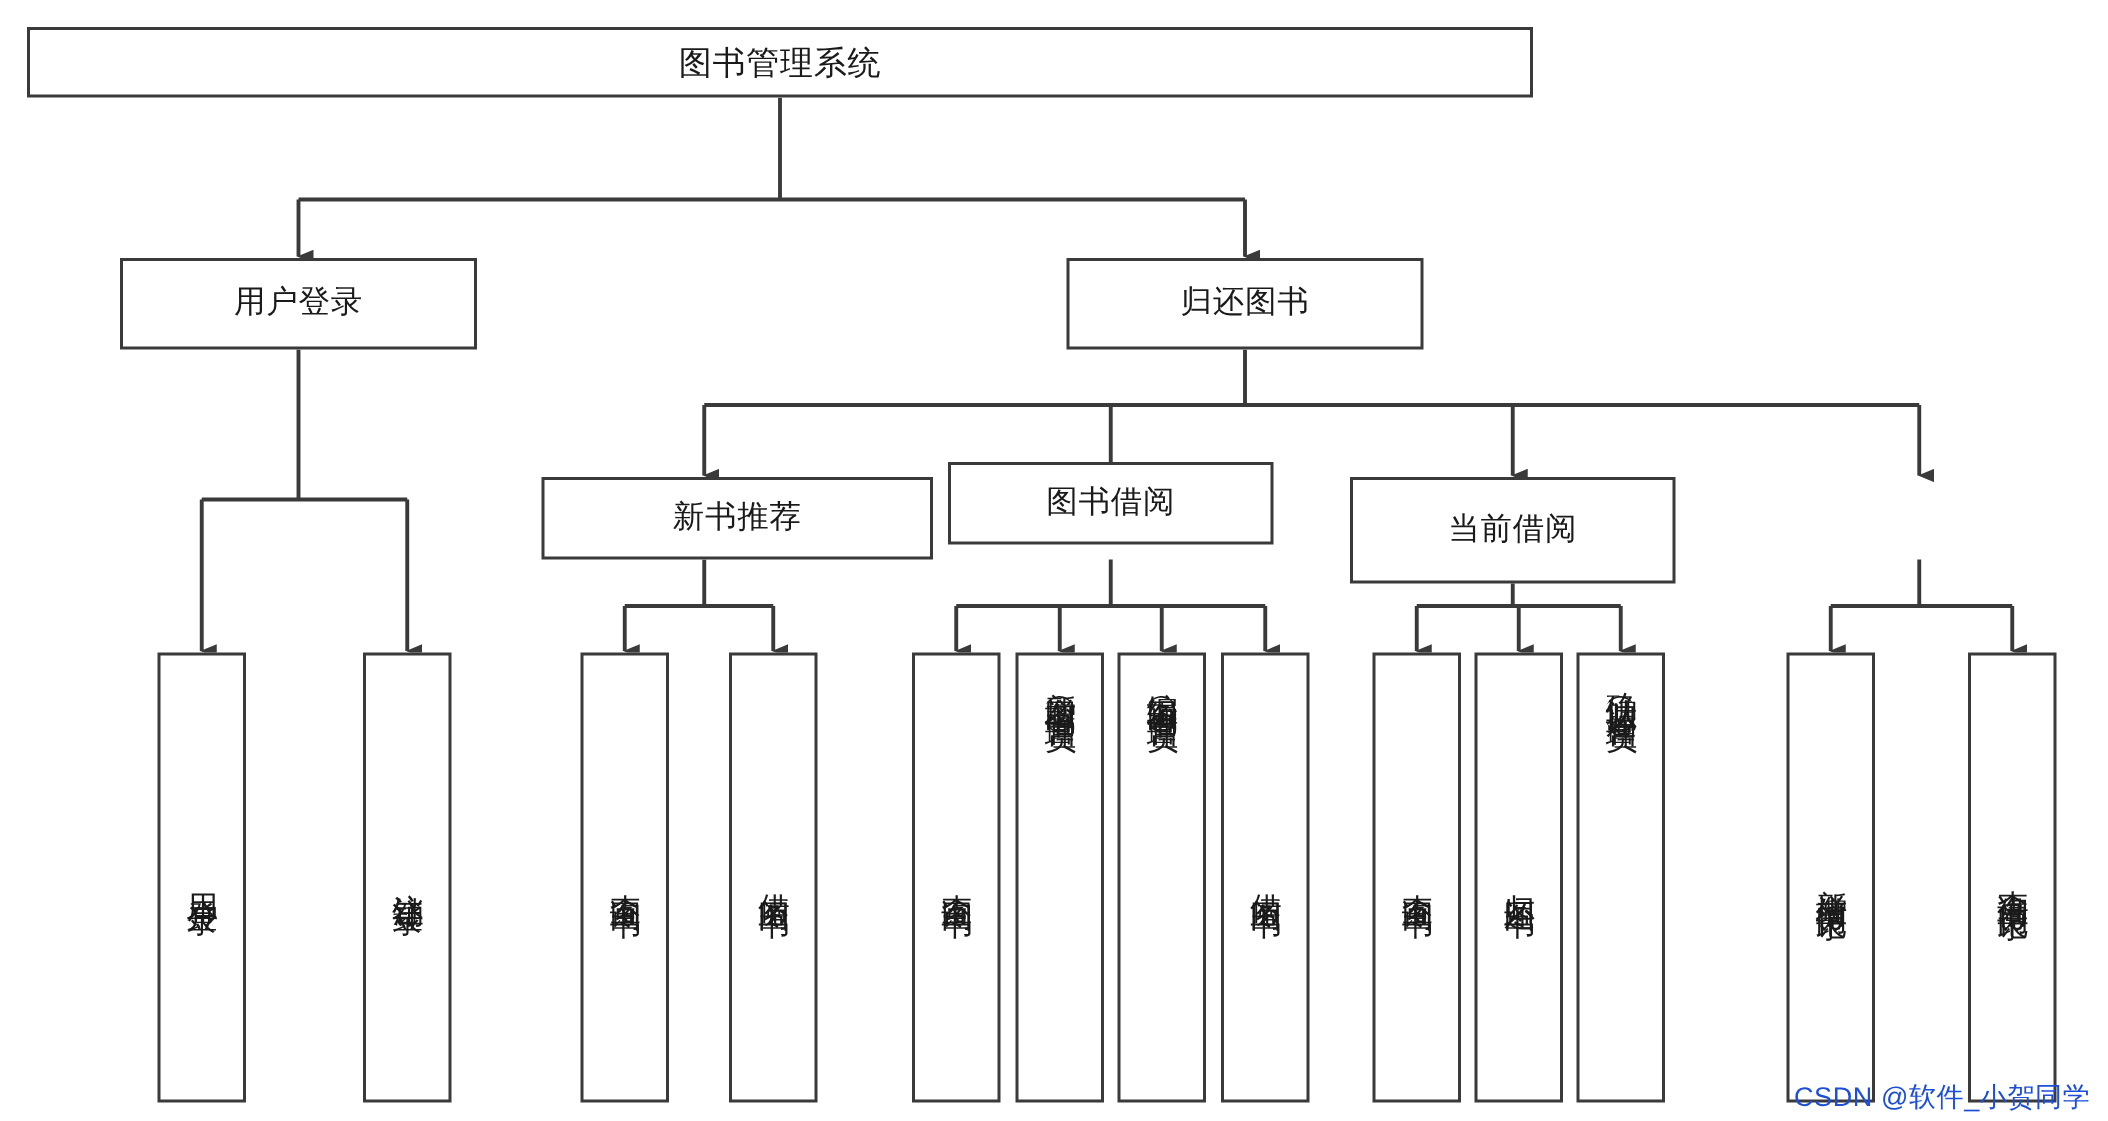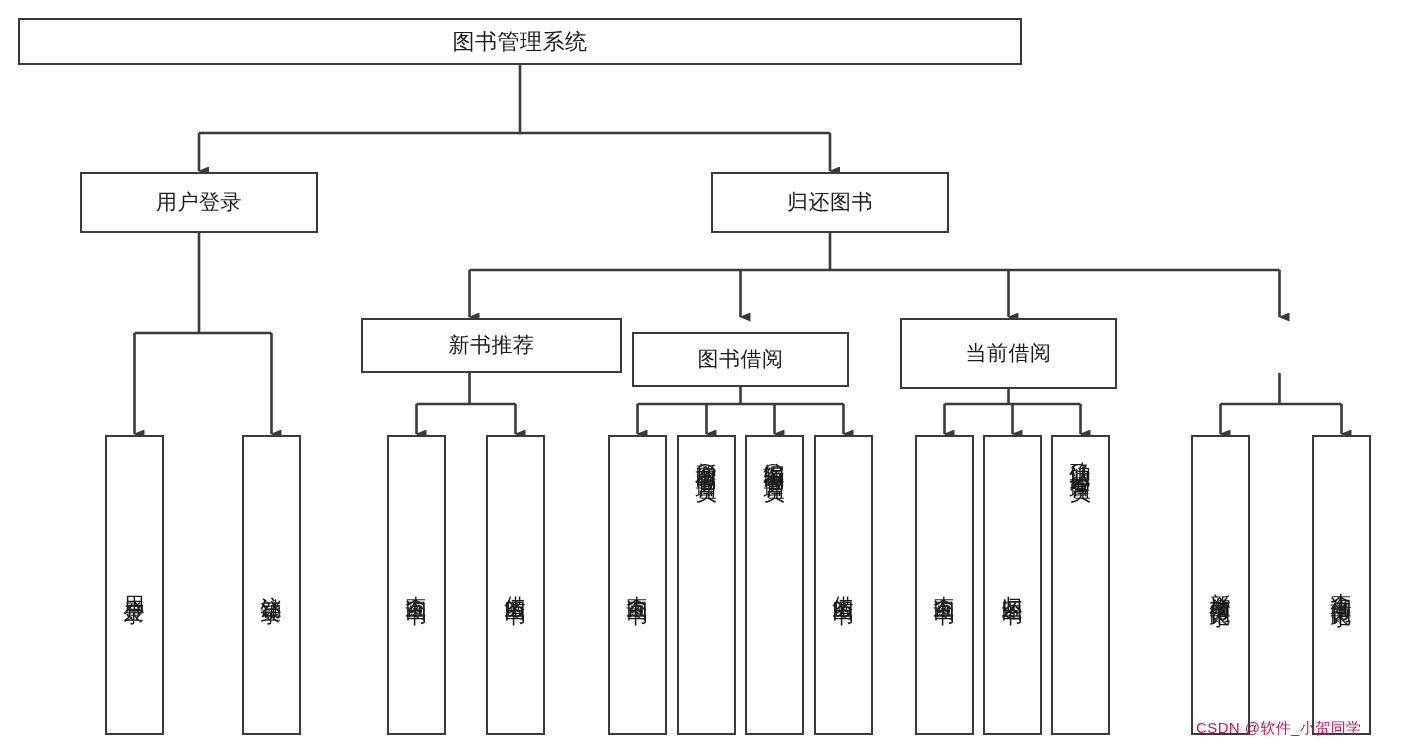--- a/index.html
+++ b/index.html
@@ -63,22 +63,22 @@
     letter-spacing: 3px;
     white-space: nowrap;
     margin: 0 auto;
   }
   .node.vertical.centered {
     align-items: center;
     padding-top: 0;
   }
   .watermark {
     position: absolute;
-    font-size: 15px;
-    color: #be185d;
+    font-size: 18px;
+    color: #1d4ed8;
     white-space: nowrap;
     letter-spacing: 0.4px;
   }
 </style>
 </head>
 <body>
 
 <div id="diagram-root">
 
   <svg id="connector-layer" viewBox="0 0 1405 747" width="1405" height="747" xmlns="http://www.w3.org/2000/svg">
@@ -145,21 +145,21 @@
   <div class="node horizontal" style="left: 361px; top: 318px; width: 261px; height: 55px;">
     <span class="node-label">新书推荐</span>
   </div>
   <div class="node vertical centered" style="left: 387px; top: 435px; width: 59px; height: 300px;">
     <span class="node-label">查询图书</span>
   </div>
   <div class="node vertical centered" style="left: 486px; top: 435px; width: 59px; height: 300px;">
     <span class="node-label">借阅图书</span>
   </div>
 
-  <div class="node horizontal" style="left: 632px; top: 332px; width: 217px; height: 55px;">
+  <div class="node horizontal" style="left: 632px; top: 308px; width: 217px; height: 55px;">
     <span class="node-label">图书借阅</span>
   </div>
   <div class="node vertical centered" style="left: 608px; top: 435px; width: 59px; height: 300px;">
     <span class="node-label">查询图书</span>
   </div>
   <div class="node vertical" style="left: 677px; top: 435px; width: 59px; height: 300px;">
     <span class="node-label">新增图书（管理员）</span>
   </div>
   <div class="node vertical" style="left: 745px; top: 435px; width: 59px; height: 300px;">
     <span class="node-label">编辑图书（管理员）</span>

